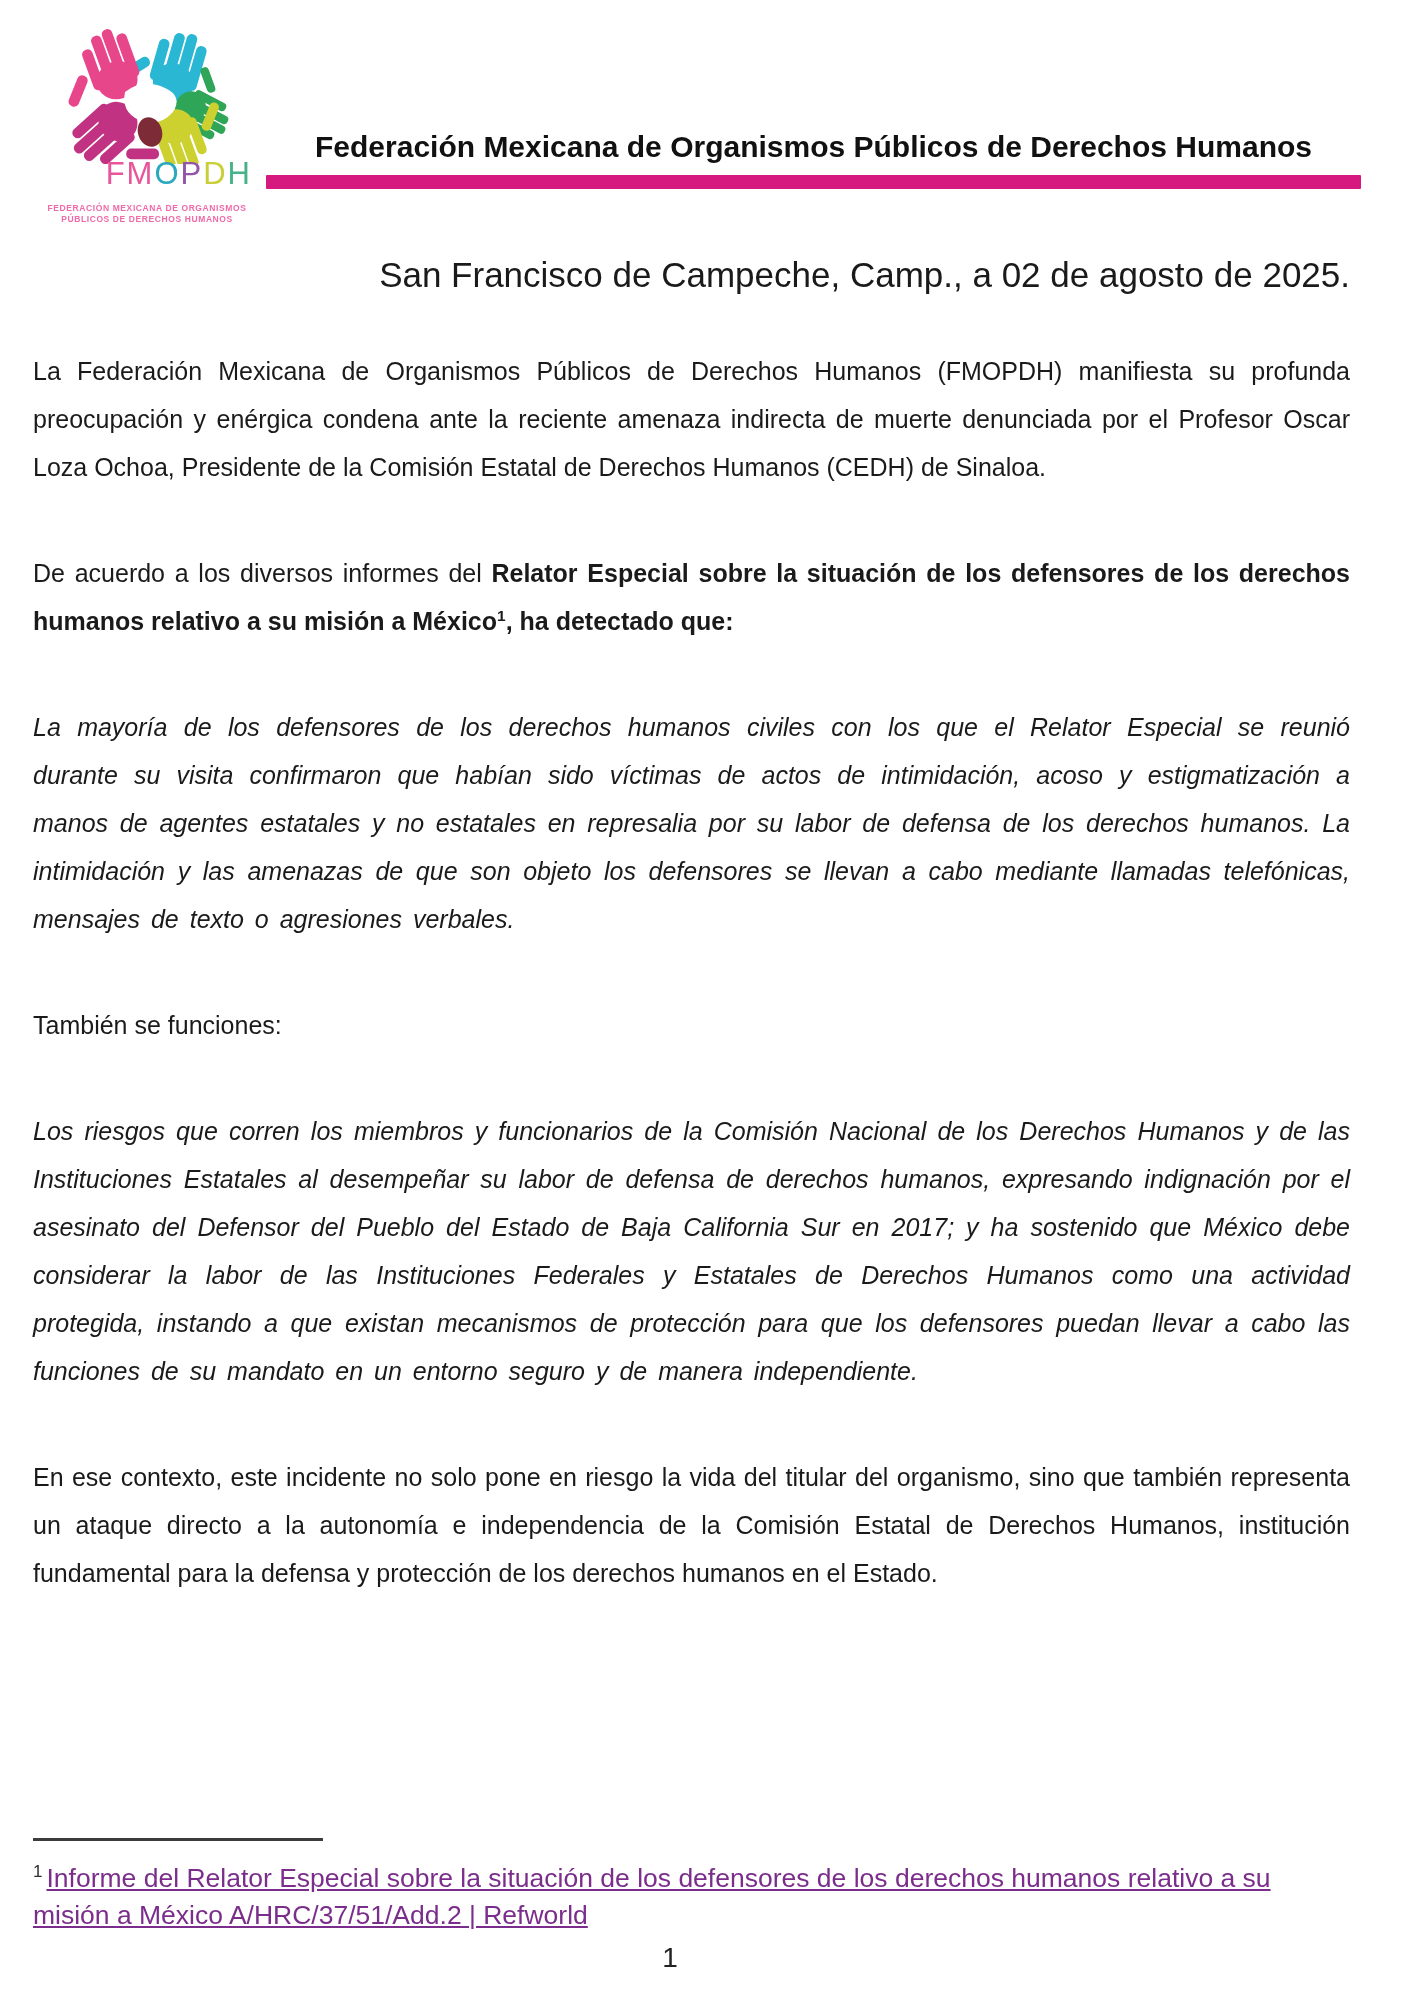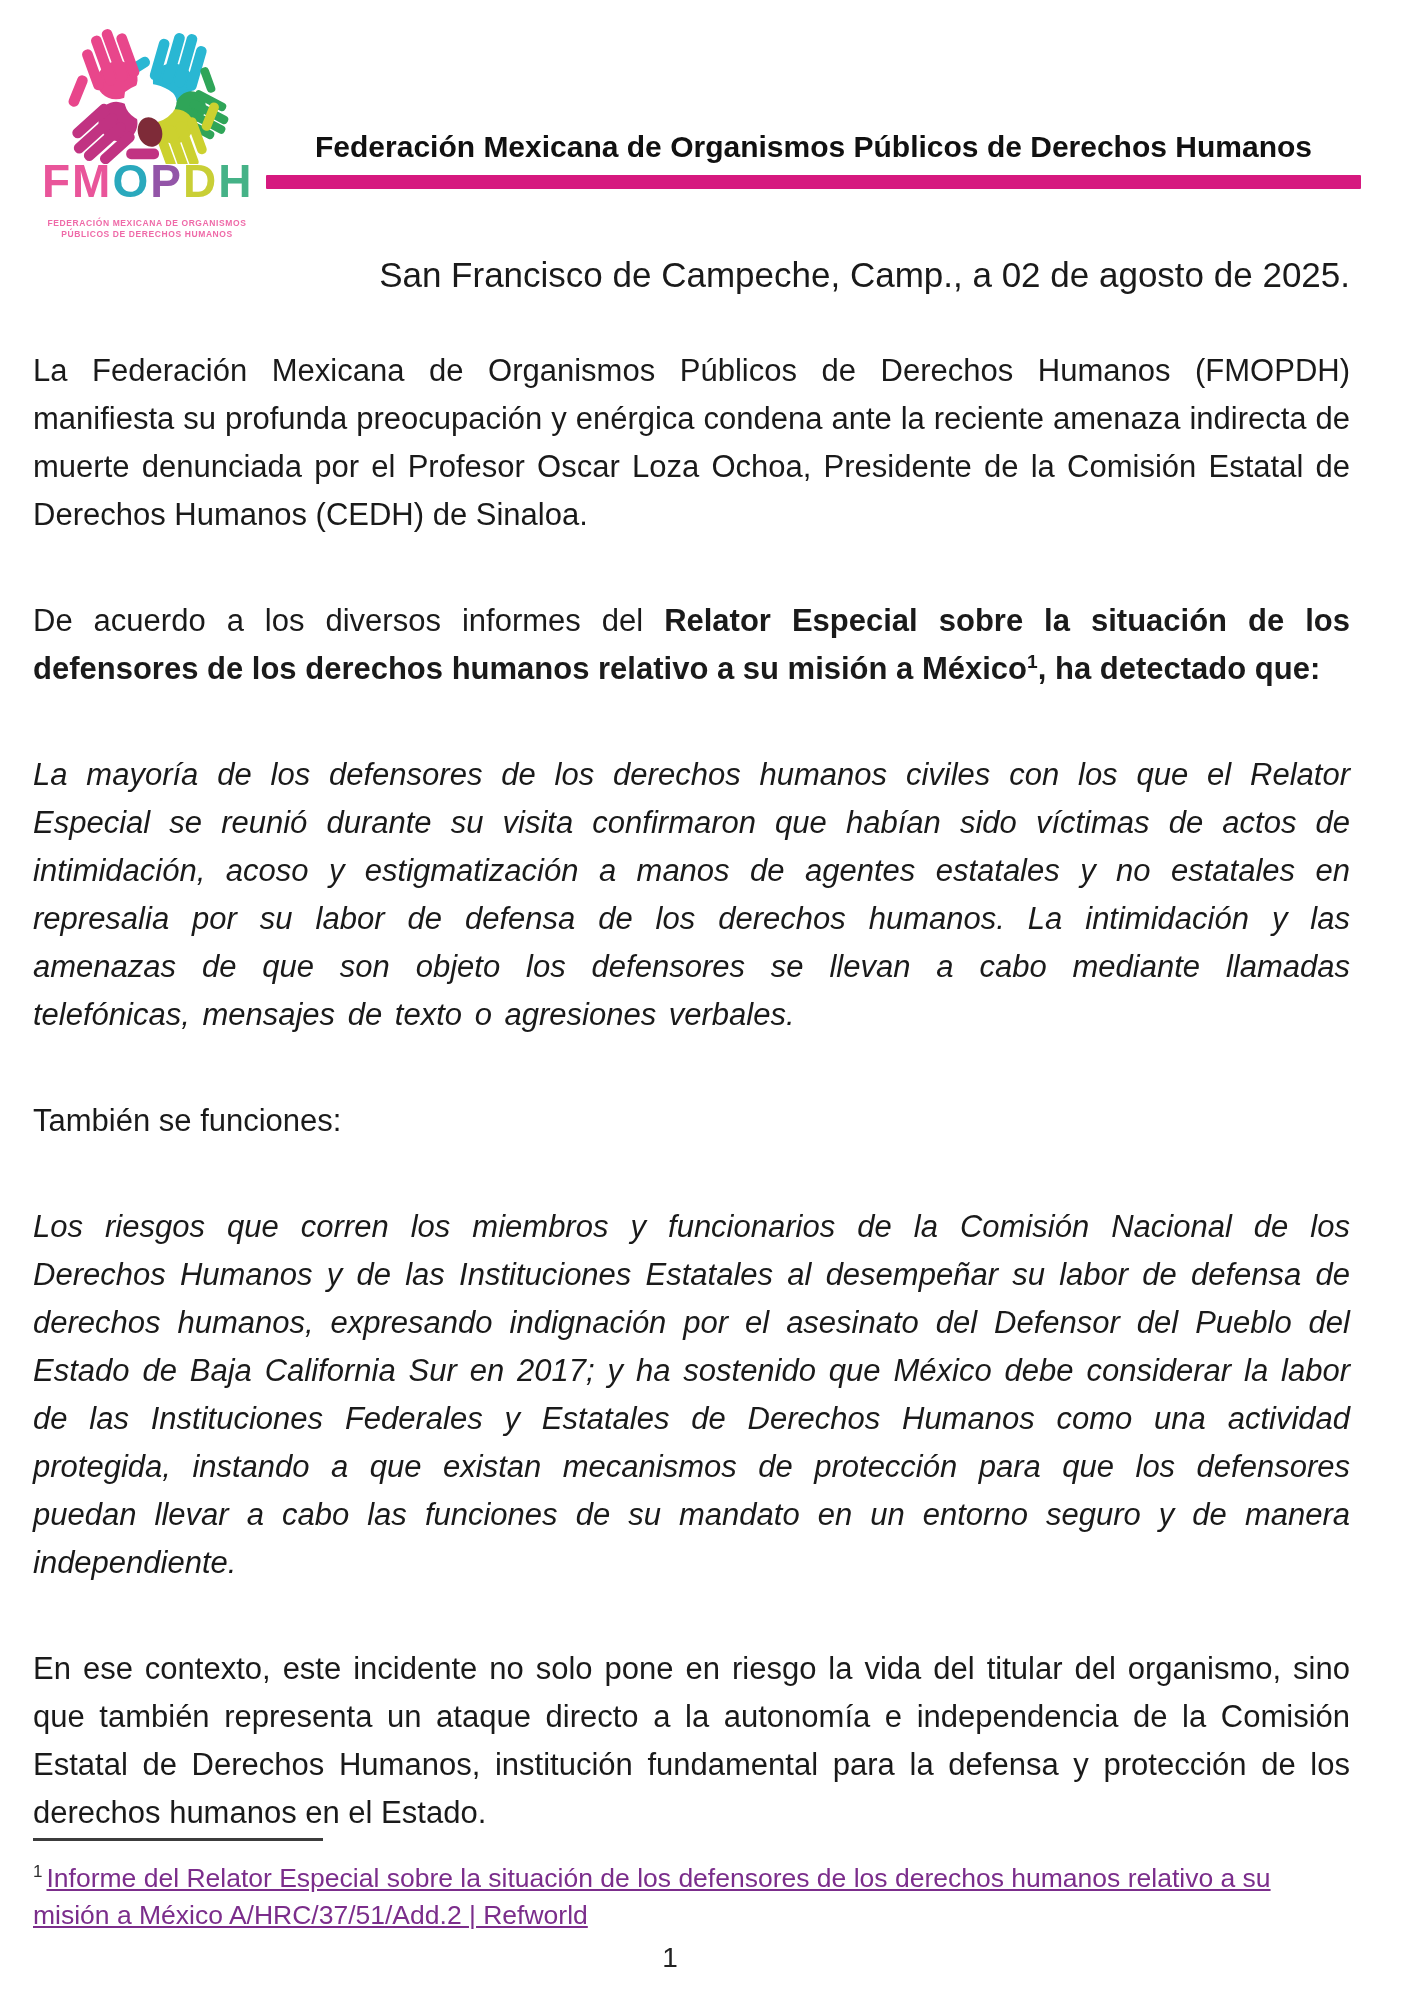--- a/index.html
+++ b/index.html
@@ -10,30 +10,30 @@
     color:#1a1a1a;
     position:relative;
     overflow:hidden;
   }
   .page { width:1417px; height:2000px; position:relative; background:#fff; }
 
   
   .letterhead { position:absolute; top:12px; left:0; width:100%; height:210px; }
   .logo { position:absolute; left:42px; top:2px; width:210px; text-align:center; }
   .logo svg { display:block; margin:0 auto; }
-  .logo-acronym { font-size:46px; font-weight:bold; letter-spacing:2px; line-height:1; margin-top:-6px; }
+  .logo-acronym { font-size:31px; font-weight:normal; letter-spacing:2px; line-height:1; margin-top:-6px;text-align:right; }
   .logo-caption { font-size:8.5px; color:#ef6aa8; letter-spacing:0.6px; line-height:1.25; margin-top:14px; font-weight:bold; }
   .head-right { position:absolute; left:266px; top:118px; width:1095px; }
   .head-title { font-size:30px; font-weight:bold; color:#111; text-align:center; white-space:nowrap; }
   .head-bar { margin-top:11px; height:14px; width:100%; border-radius:1px; }
 
   
   .content { position:absolute; left:33px; top:255px; width:1317px; }
   .dateline { text-align:right; font-size:35px; margin-bottom:52px; }
-  p.body-par { font-size:31px; line-height:48px; text-align:justify; margin-bottom:58px; }
+  p.body-par { font-size:25px; line-height:48px; text-align:justify; margin-bottom:58px; }
   p.quote { font-style:italic; word-spacing:4px; }
   .b { font-weight:bold; }
   sup.fn-ref { font-size:0.62em; vertical-align:super; line-height:0; }
 
   
   .footnote { position:absolute; left:33px; top:1838px; width:1317px; }
   .fn-rule { width:290px; border-top:3px solid #3c3c3c; margin-bottom:12px; }
   .fn-text { font-size:26.5px; line-height:37px; }
   .fn-marker { font-size:17px; vertical-align:super; color:#2e2e2e; margin-right:4px; }
   .fn-link { text-decoration:underline; cursor:pointer; }

